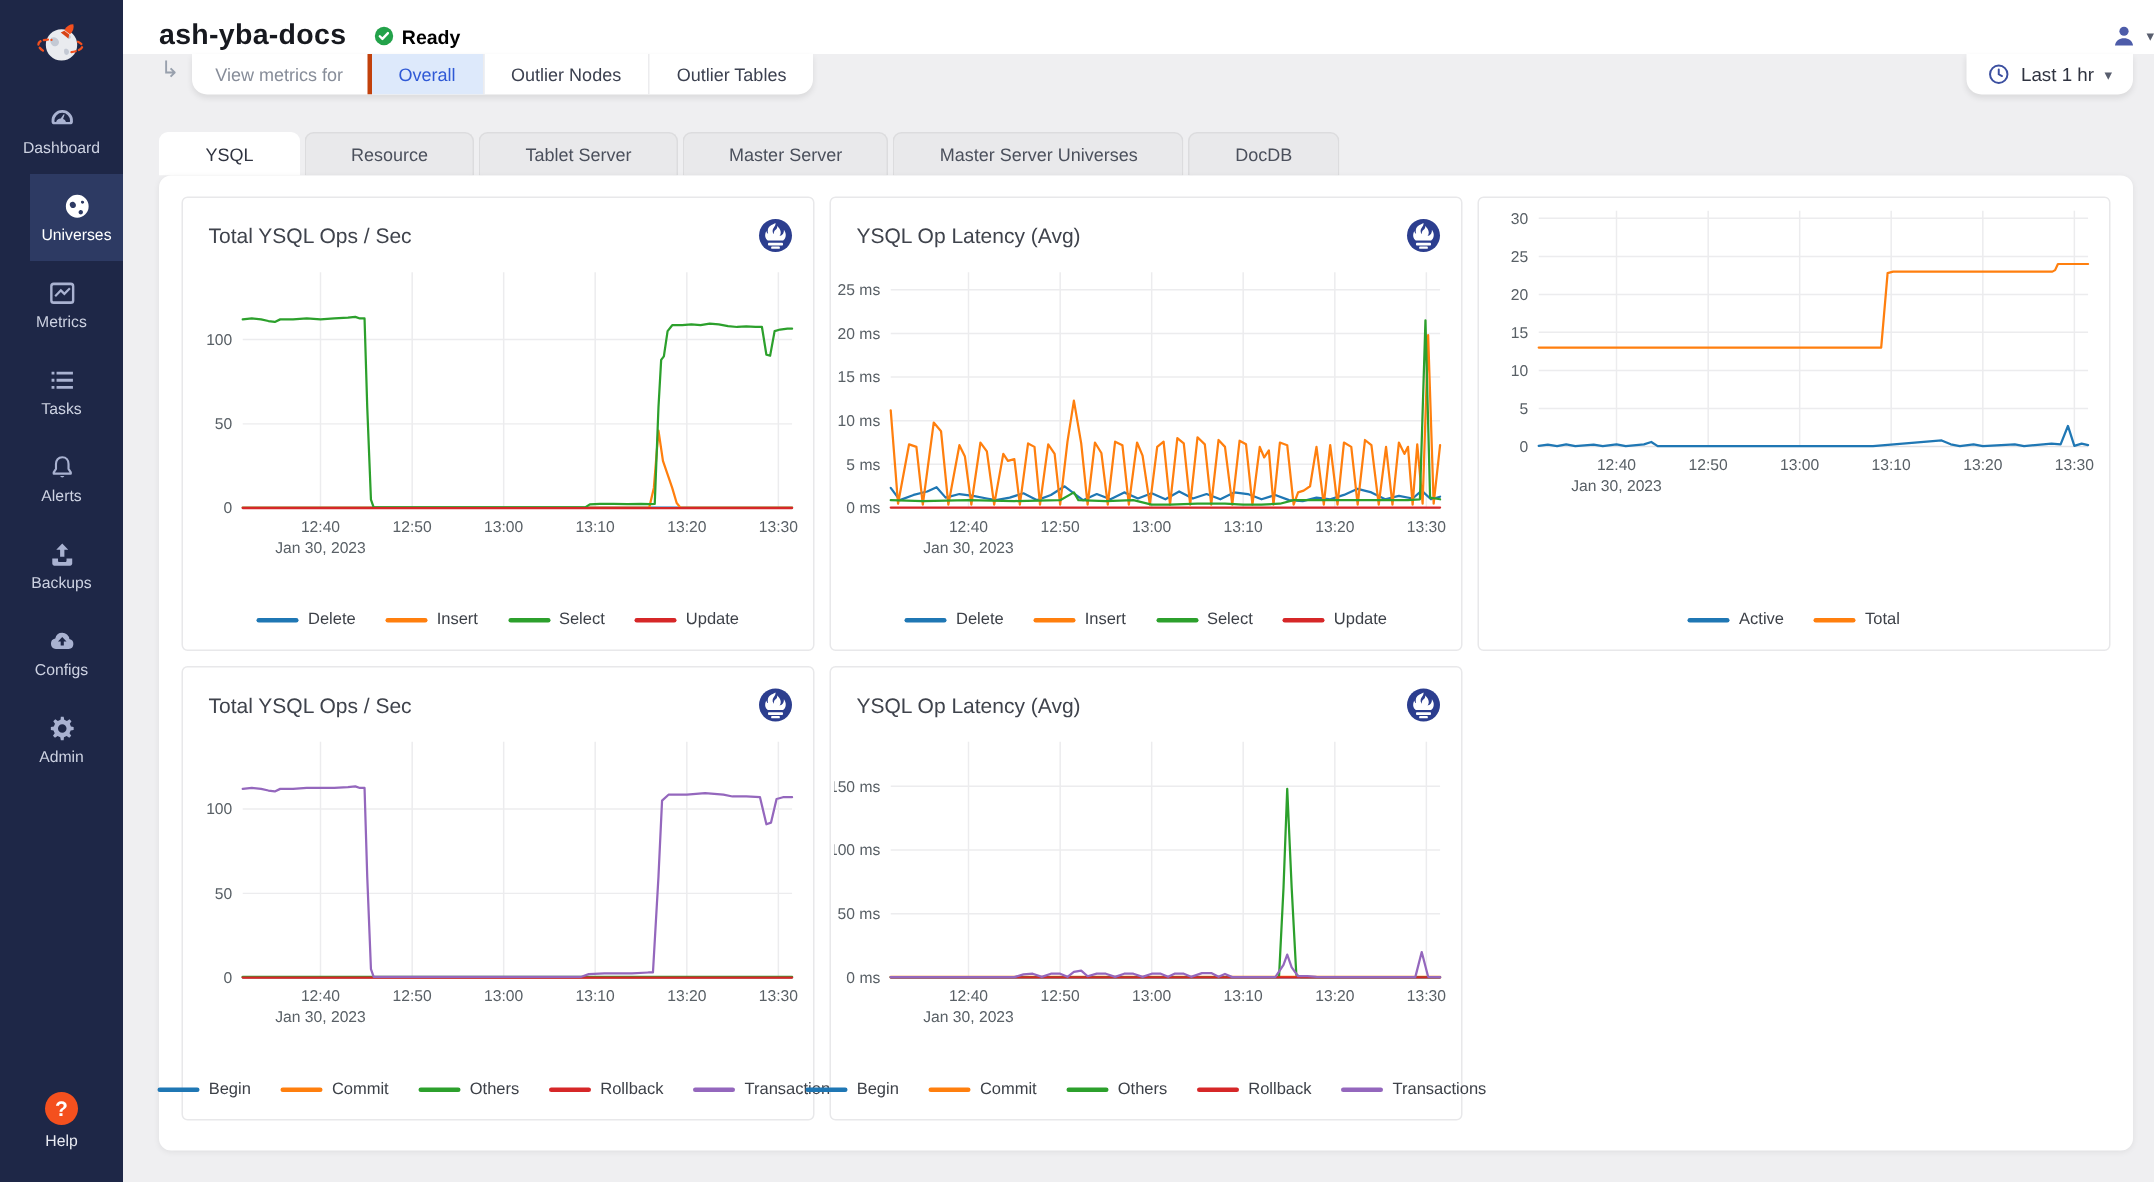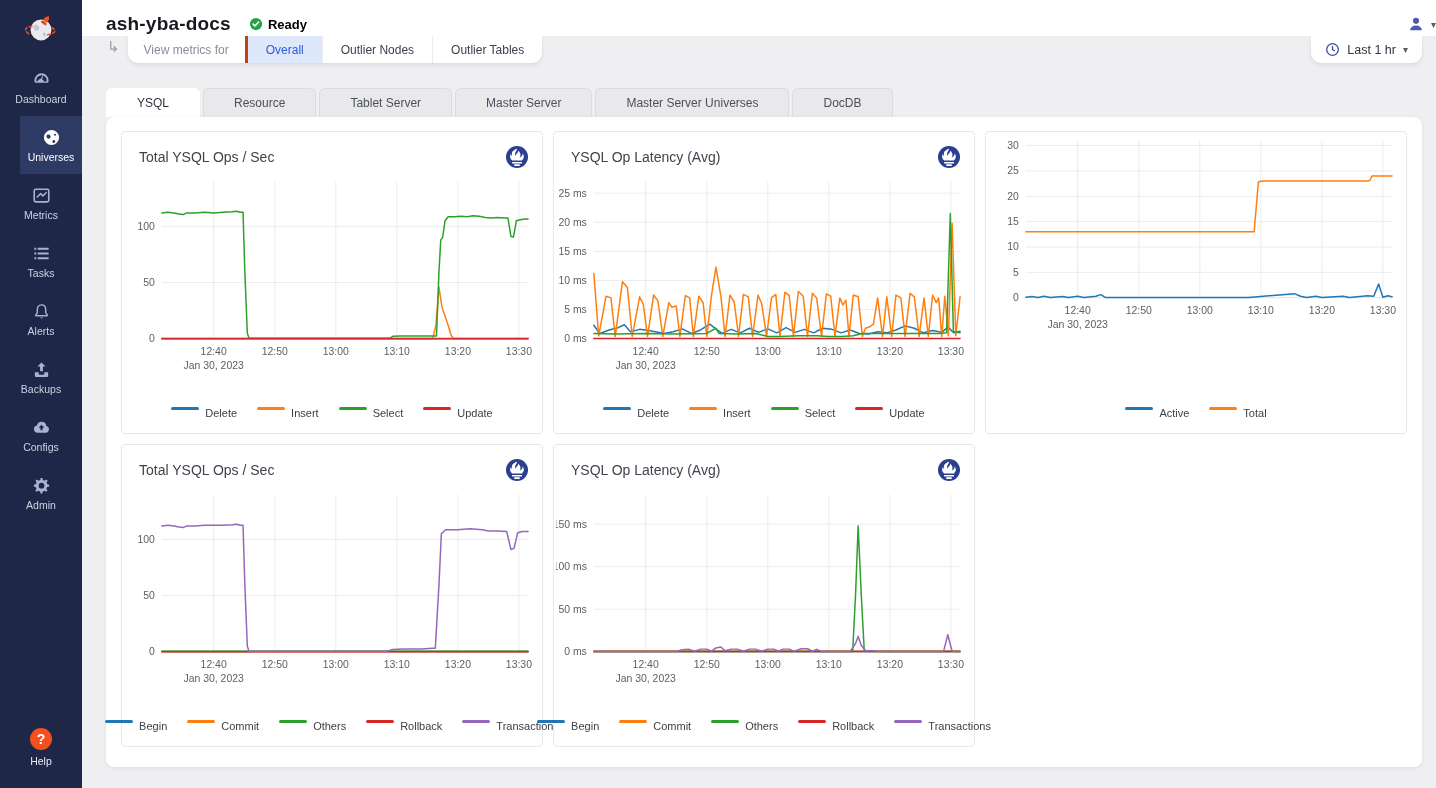--- a/index.html
+++ b/index.html
@@ -49,21 +49,21 @@
   
   .panel { background:#fff; border-radius:8px; box-shadow:0 1px 4px rgba(0,0,0,.07); margin:0 32px 0 24px; height:650px; padding:14px 15px; }
   .chart-grid { display:grid; grid-template-columns:repeat(3,422px); gap:10px; }
   .chart-card { width:422px; height:303px; background:#fff; border:1px solid #e8e8ea; border-radius:4px; position:relative; display:flex; flex-direction:column; }
   .chart-head { display:flex; align-items:center; justify-content:space-between; padding:13px 13px 4px 17px; }
   .chart-title { font-size:14px; color:#3f434c; font-weight:500; }
   .prom-btn { width:24px; height:24px; cursor:pointer; }
   .chart-canvas { flex:1; padding:0 2px; }
   .tick { font-size:10.5px; fill:#596066; font-family:"Liberation Sans",sans-serif; }
   .legend { display:flex; justify-content:center; align-items:center; gap:20px; padding:0 6px 14px 6px; }
-  .li { display:inline-flex; gap:6px; font-size:11px; color:#3d4148; cursor:pointer; }
+  .li { display:inline-flex; align-items:center; gap:6px; font-size:11px; color:#3d4148; cursor:pointer; }
   .dash { width:28px; height:3px; border-radius:2px; display:inline-block; }
 </style>
 </head>
 <body>
 
 <div class="app">
 
   <nav class="sidebar">
     <div class="logo-wrap">
       <svg width="38" height="38" viewBox="0 0 40 40">

